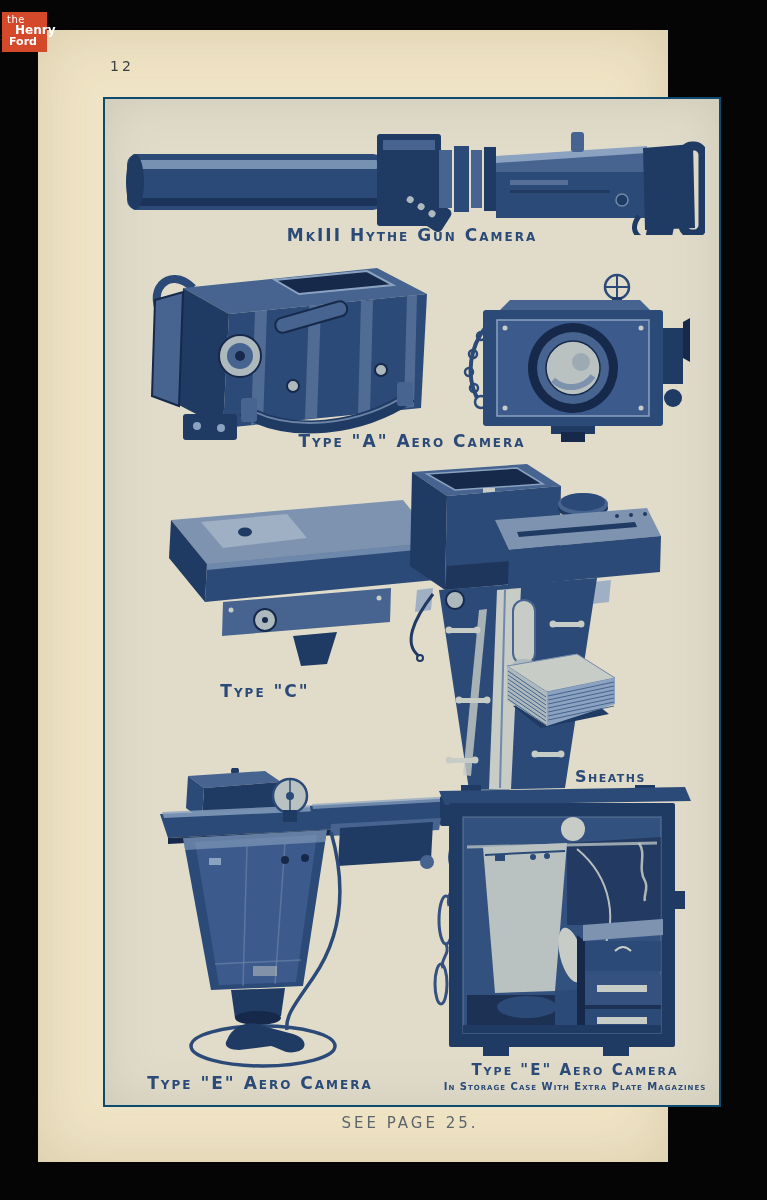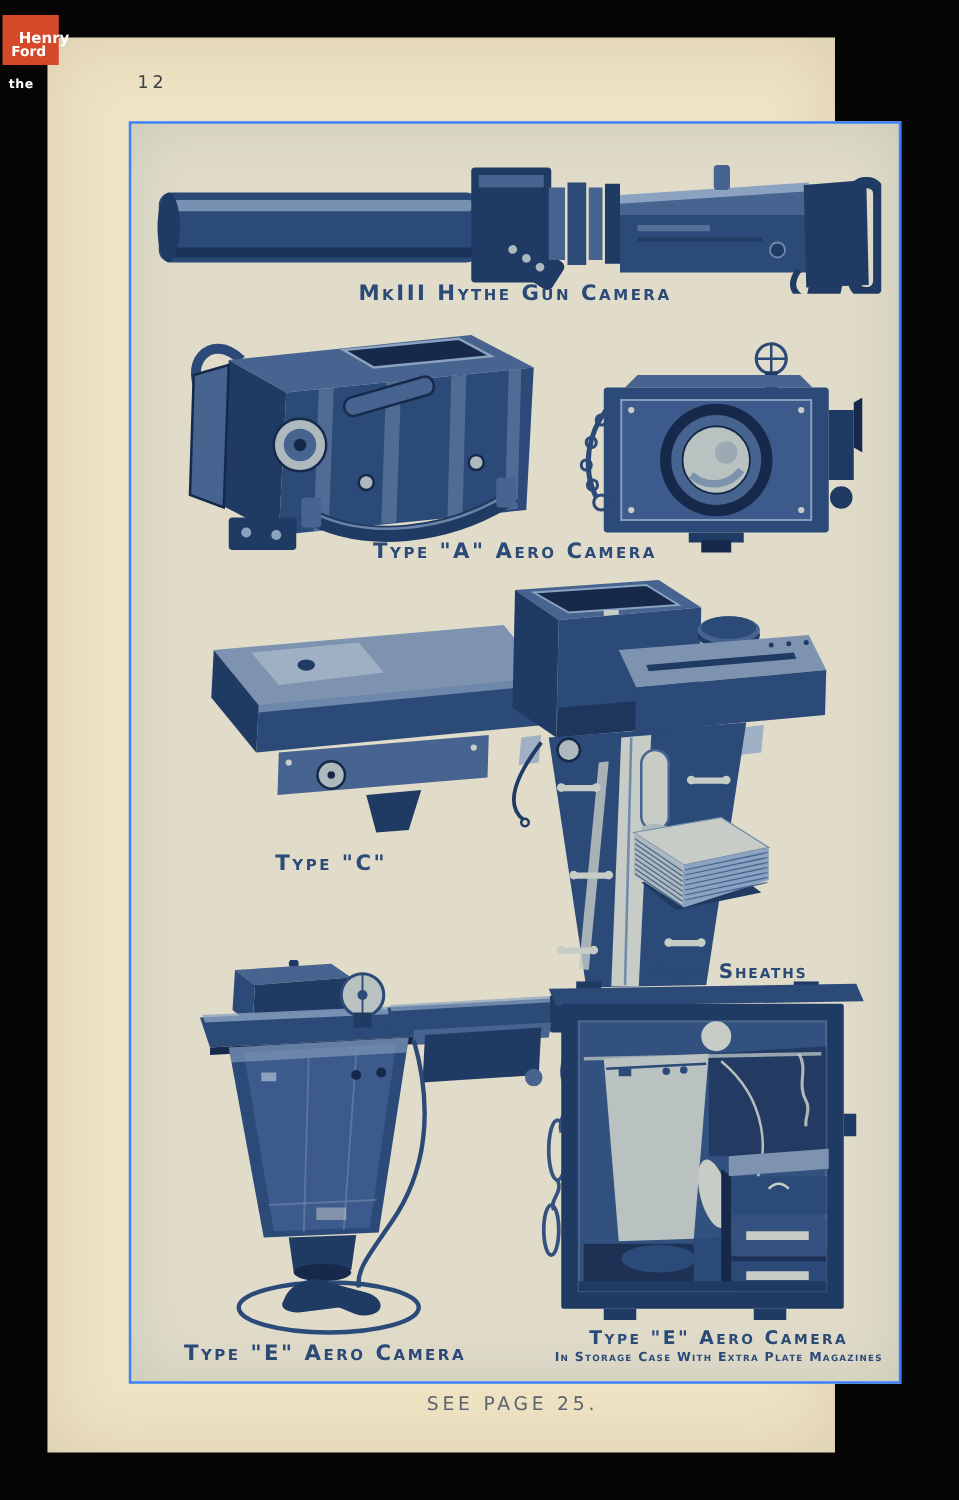--- a/index.html
+++ b/index.html
@@ -4,27 +4,27 @@
 <style>
   html,body{margin:0;padding:0;background:#000;}
   .screen{position:relative;width:767px;height:1200px;background:#050505;overflow:hidden;
           font-family:"DejaVu Sans", sans-serif;}
   
   .page{position:absolute;left:38px;top:30px;width:630px;height:1132px;
         background:#efe4c5;box-shadow:inset 0 0 60px rgba(120,100,60,.18);}
   
   .logo{position:absolute;left:2px;top:12px;width:45px;height:40px;background:#d5492b;
         color:#fff;line-height:1;z-index:5;}
-  .logo .l1{position:absolute;left:5px;top:3px;font-size:10px;font-weight:700;letter-spacing:.5px;margin-top:48px;}
+  .logo .l1{position:absolute;left:5px;top:3px;font-size:10px;font-weight:400;letter-spacing:.5px;}
   .logo .l2{position:absolute;left:13px;top:12px;font-size:12px;font-weight:bold;}
   .logo .l3{position:absolute;left:7px;top:24px;font-size:11px;font-weight:bold;}
   .page-number{position:absolute;left:72px;top:28px;font-size:14px;color:#3c4043;letter-spacing:3px;}
   
   .plate{position:absolute;left:65px;top:67px;width:614px;height:1006px;
-         background:#e1dcca;border:2px solid #3b82f6;
+         background:#e1dcca;border:2px solid #0c4a6e;
          box-shadow:inset 0 0 50px rgba(90,95,90,.15);}
   .fig{position:absolute;}
   .caption{position:absolute;color:#2b4a78;font-variant:small-caps;font-weight:600;
            letter-spacing:2px;text-align:center;white-space:nowrap;}
   .cap-lg{font-size:17px;}
   .cap-md{font-size:15px;}
   .cap-sm{font-size:16px;letter-spacing:1.5px;margin-top:24px;}
   .cap-xs{font-size:10px;letter-spacing:1px;}
   .footer{position:absolute;left:65px;top:1084px;width:614px;text-align:center;
           font-size:15px;color:#5d646e;letter-spacing:3px;}

